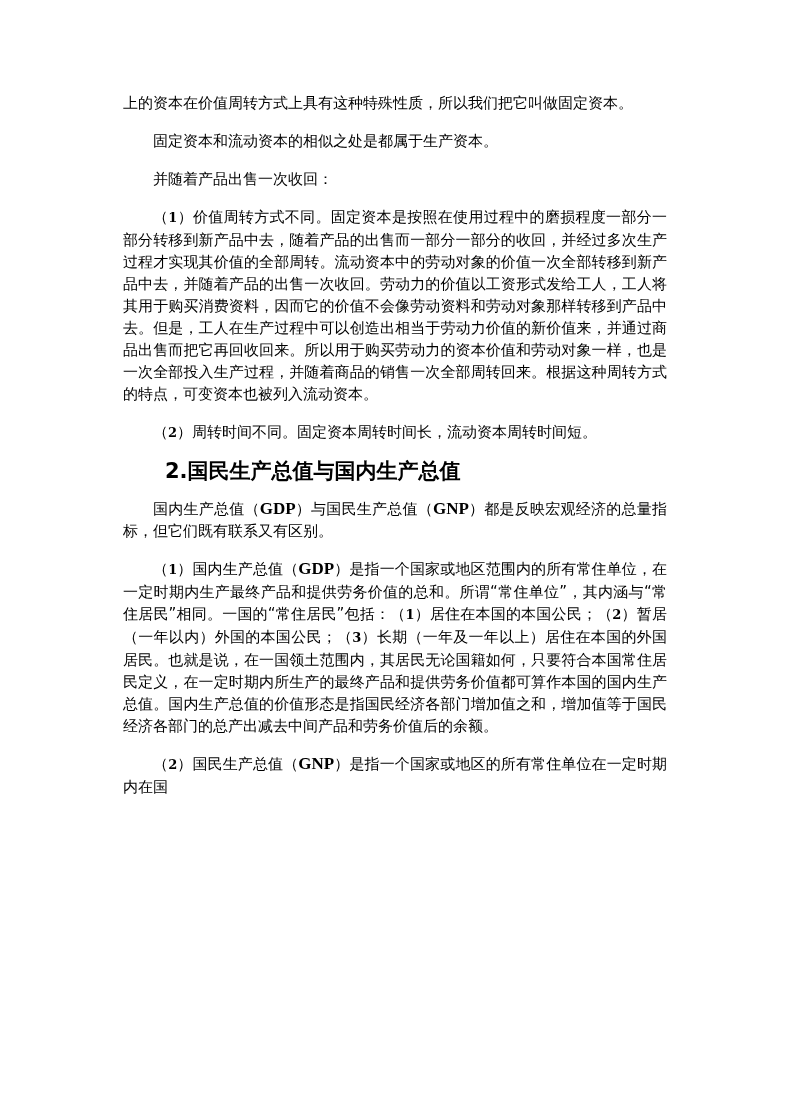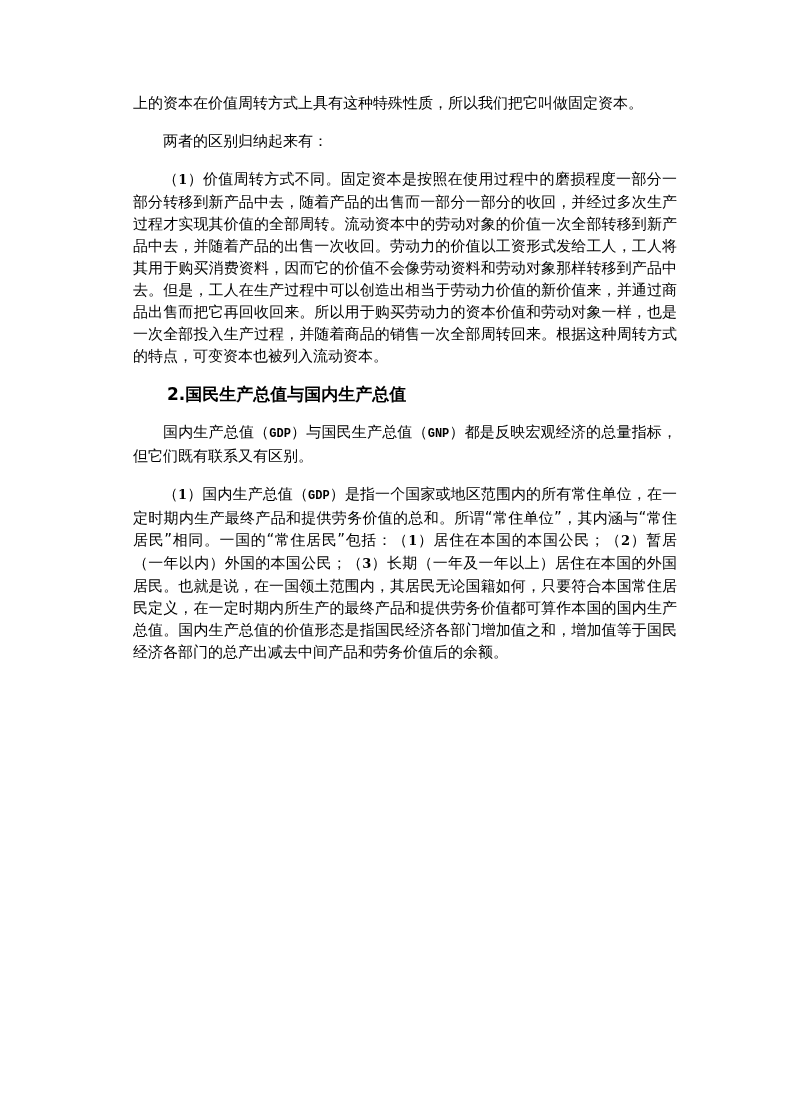--- a/index.html
+++ b/index.html
@@ -15,79 +15,82 @@
   }
   .page {
     position: relative;
     width: 790px;
     height: 1119px;
     background: #ffffff;
     box-sizing: border-box;
   }
   .text-column {
     position: absolute;
-    left: 133px;
+    left: 123px;
     top: 92px;
     width: 544px;
   }
   .para {
     margin: 0 0 16px 0;
     font-size: 15px;
     line-height: 22px;
     color: #000000;
     text-align: justify;
     text-justify: inter-ideograph;
     text-indent: 2em;
     font-family: "DejaVu Sans", "Liberation Sans", sans-serif;
     word-break: break-all;
     letter-spacing: 0px;
   }
   .para.no-indent {
     text-indent: 0;
   }
   .heading {
     margin: 0 0 16px 0;
-    font-size: 17px;
+    font-size: 21px;
     line-height: 22px;
     color: #000000;
     font-weight: bold;
     text-indent: 2em;
     text-align: left;
     font-family: "DejaVu Sans", "Liberation Sans", sans-serif;
   }
   
   .acronym {
-    font-family: Liberation Mono, monospace;
+    font-family: Liberation Serif, serif;
     font-weight: bold;
-    font-size: 12px;
+    font-size: 17px;
   }
   .num {
     font-family: "DejaVu Serif", "Liberation Serif", serif;
     font-weight: bold;
     font-size: 13px;
   }
 </style>
 </head>
 <body>
 
 <div class="page">
   <div class="text-column">
 
     <p class="para no-indent">上的资本在价值周转方式上具有这种特殊性质，所以我们把它叫做固定资本。</p>
 
 
+    <p class="para">固定资本和流动资本的相似之处是都属于生产资本。</p>
 
-    <p class="para">两者的区别归纳起来有：</p>
+    <p class="para">并随着产品出售一次收回：</p>
 
     <p class="para">（<span class="num">1</span>）价值周转方式不同。固定资本是按照在使用过程中的磨损程度一部分一部分转移到新产品中去，随着产品的出售而一部分一部分的收回，并经过多次生产过程才实现其价值的全部周转。流动资本中的劳动对象的价值一次全部转移到新产品中去，并随着产品的出售一次收回。劳动力的价值以工资形式发给工人，工人将其用于购买消费资料，因而它的价值不会像劳动资料和劳动对象那样转移到产品中去。但是，工人在生产过程中可以创造出相当于劳动力价值的新价值来，并通过商品出售而把它再回收回来。所以用于购买劳动力的资本价值和劳动对象一样，也是一次全部投入生产过程，并随着商品的销售一次全部周转回来。根据这种周转方式的特点，可变资本也被列入流动资本。</p>
 
+    <p class="para">（<span class="num">2</span>）周转时间不同。固定资本周转时间长，流动资本周转时间短。</p>
 
 
 
     <h2 class="heading">2.国民生产总值与国内生产总值</h2>
 
     <p class="para">国内生产总值（<span class="acronym">GDP</span>）与国民生产总值（<span class="acronym">GNP</span>）都是反映宏观经济的总量指标，但它们既有联系又有区别。</p>
 
     <p class="para">（<span class="num">1</span>）国内生产总值（<span class="acronym">GDP</span>）是指一个国家或地区范围内的所有常住单位，在一定时期内生产最终产品和提供劳务价值的总和。所谓“常住单位”，其内涵与“常住居民”相同。一国的“常住居民”包括：（<span class="num">1</span>）居住在本国的本国公民；（<span class="num">2</span>）暂居（一年以内）外国的本国公民；（<span class="num">3</span>）长期（一年及一年以上）居住在本国的外国居民。也就是说，在一国领土范围内，其居民无论国籍如何，只要符合本国常住居民定义，在一定时期内所生产的最终产品和提供劳务价值都可算作本国的国内生产总值。国内生产总值的价值形态是指国民经济各部门增加值之和，增加值等于国民经济各部门的总产出减去中间产品和劳务价值后的余额。</p>
 
+    <p class="para">（<span class="num">2</span>）国民生产总值（<span class="acronym">GNP</span>）是指一个国家或地区的所有常住单位在一定时期内在国</p>
 
   </div>
 </div>
 
 </body></html>

